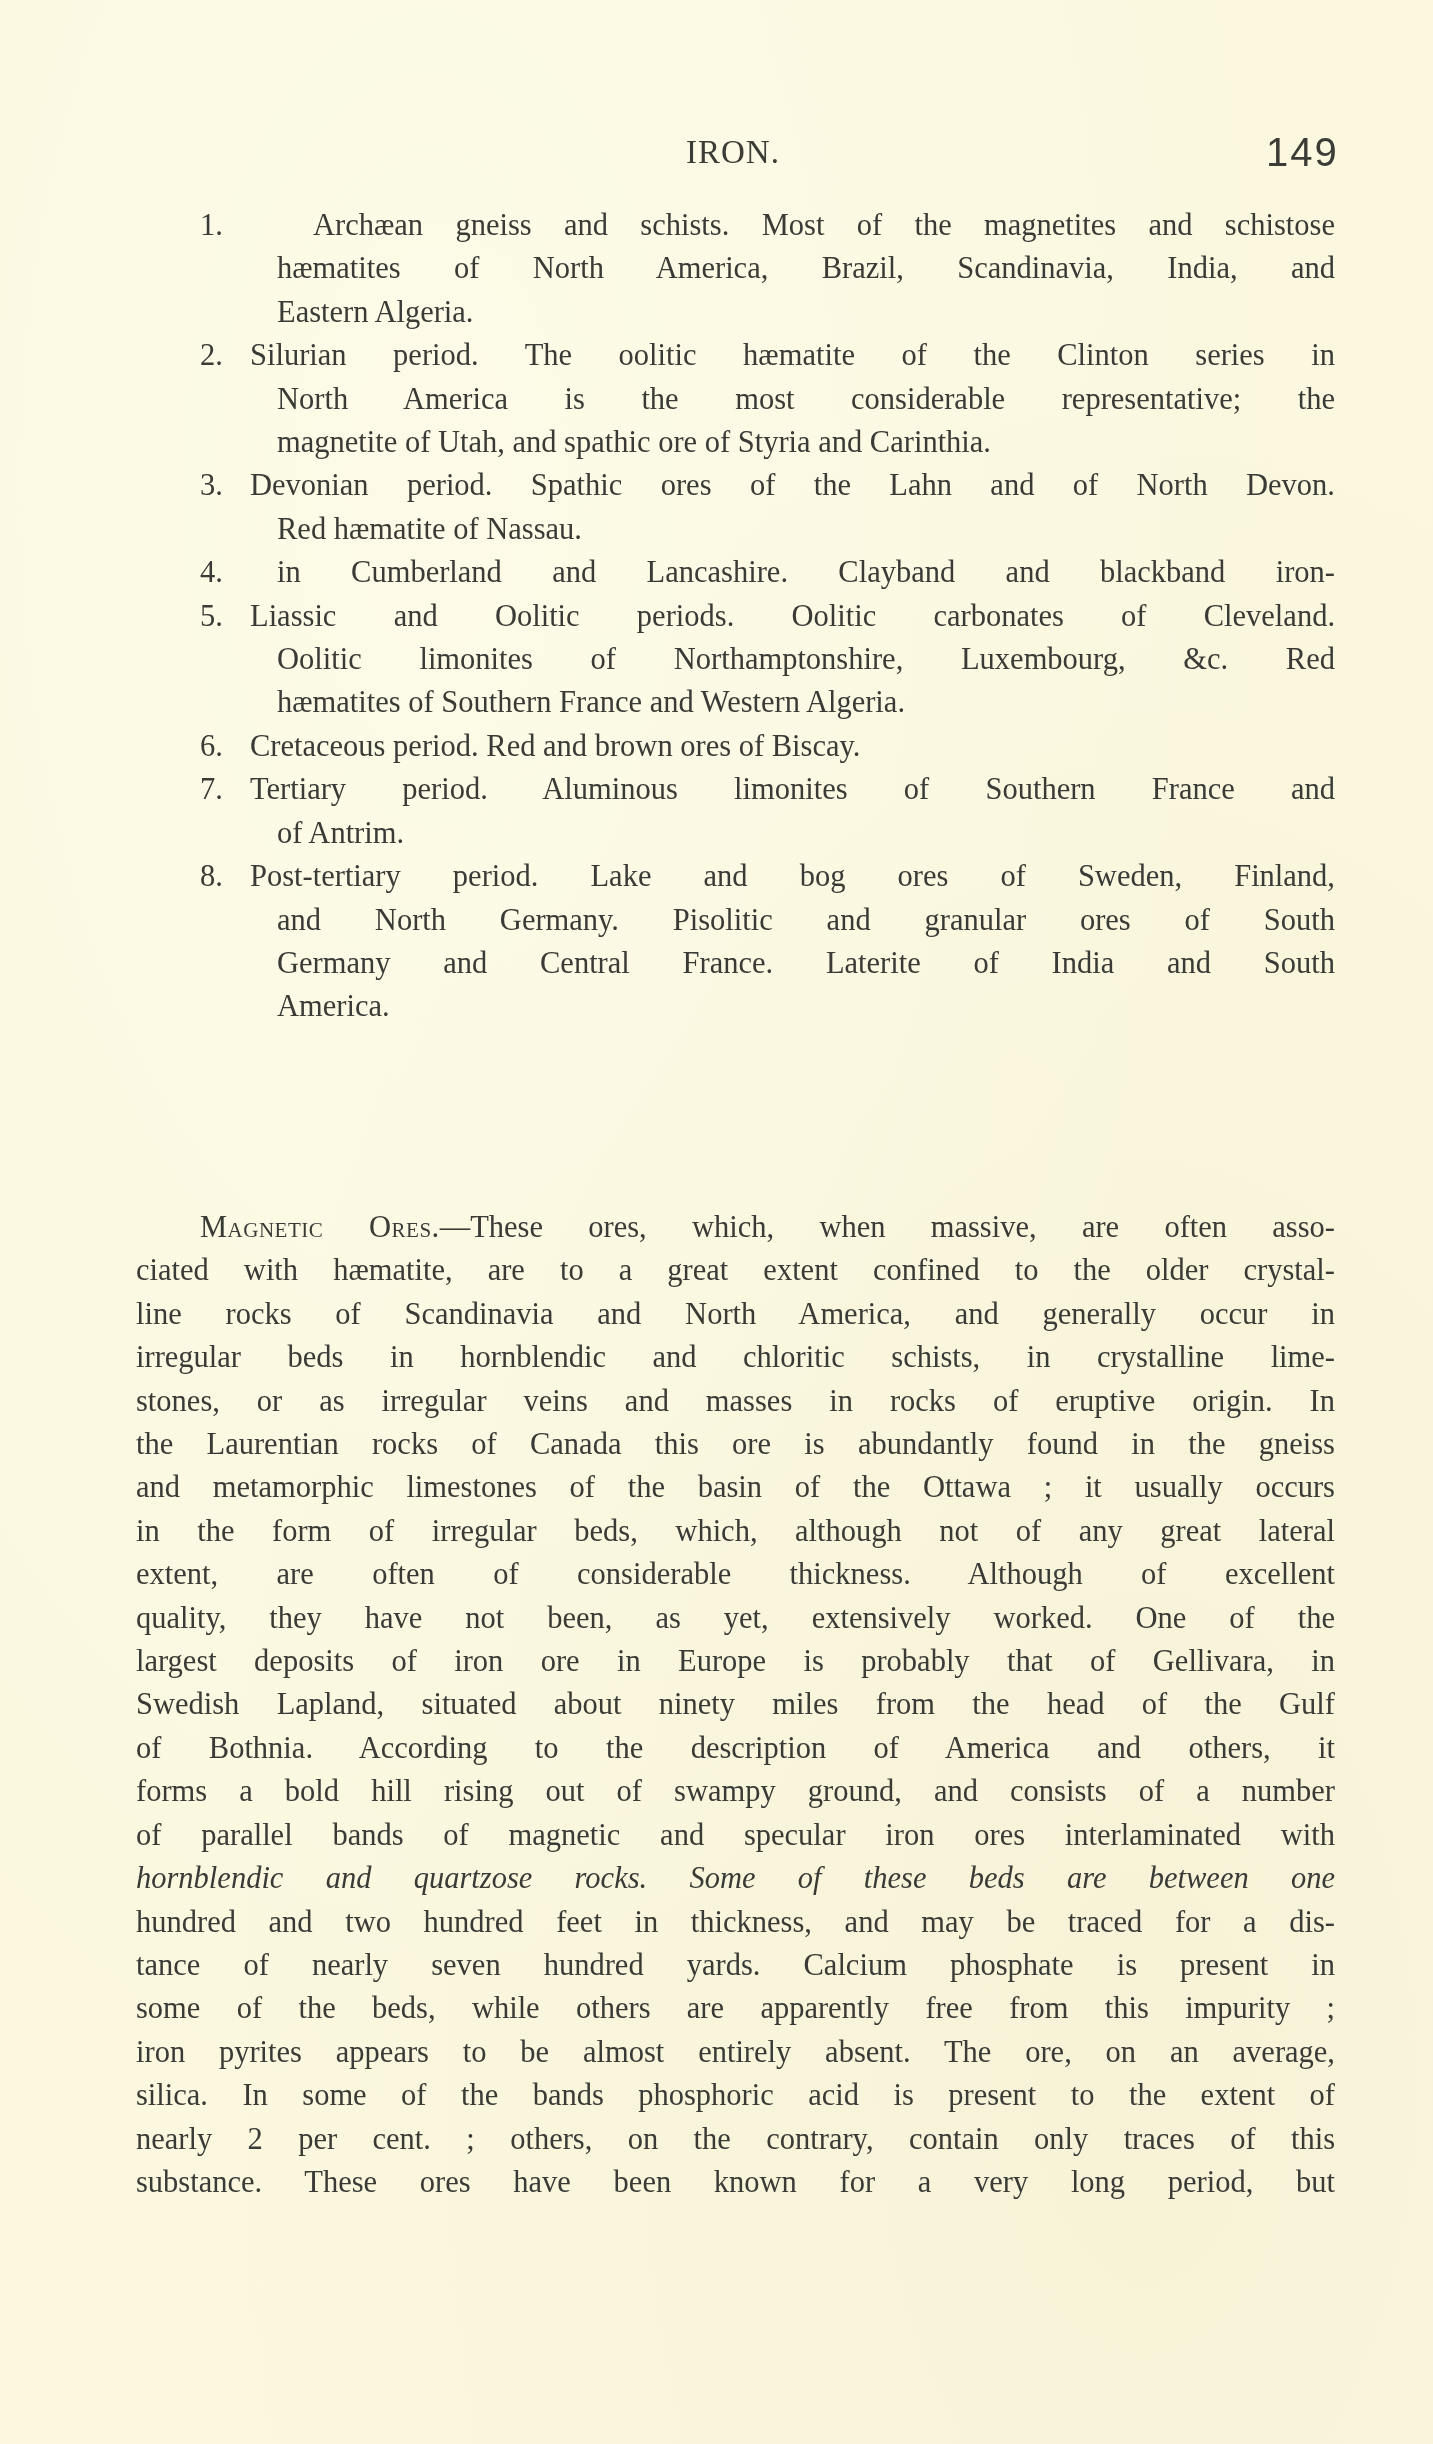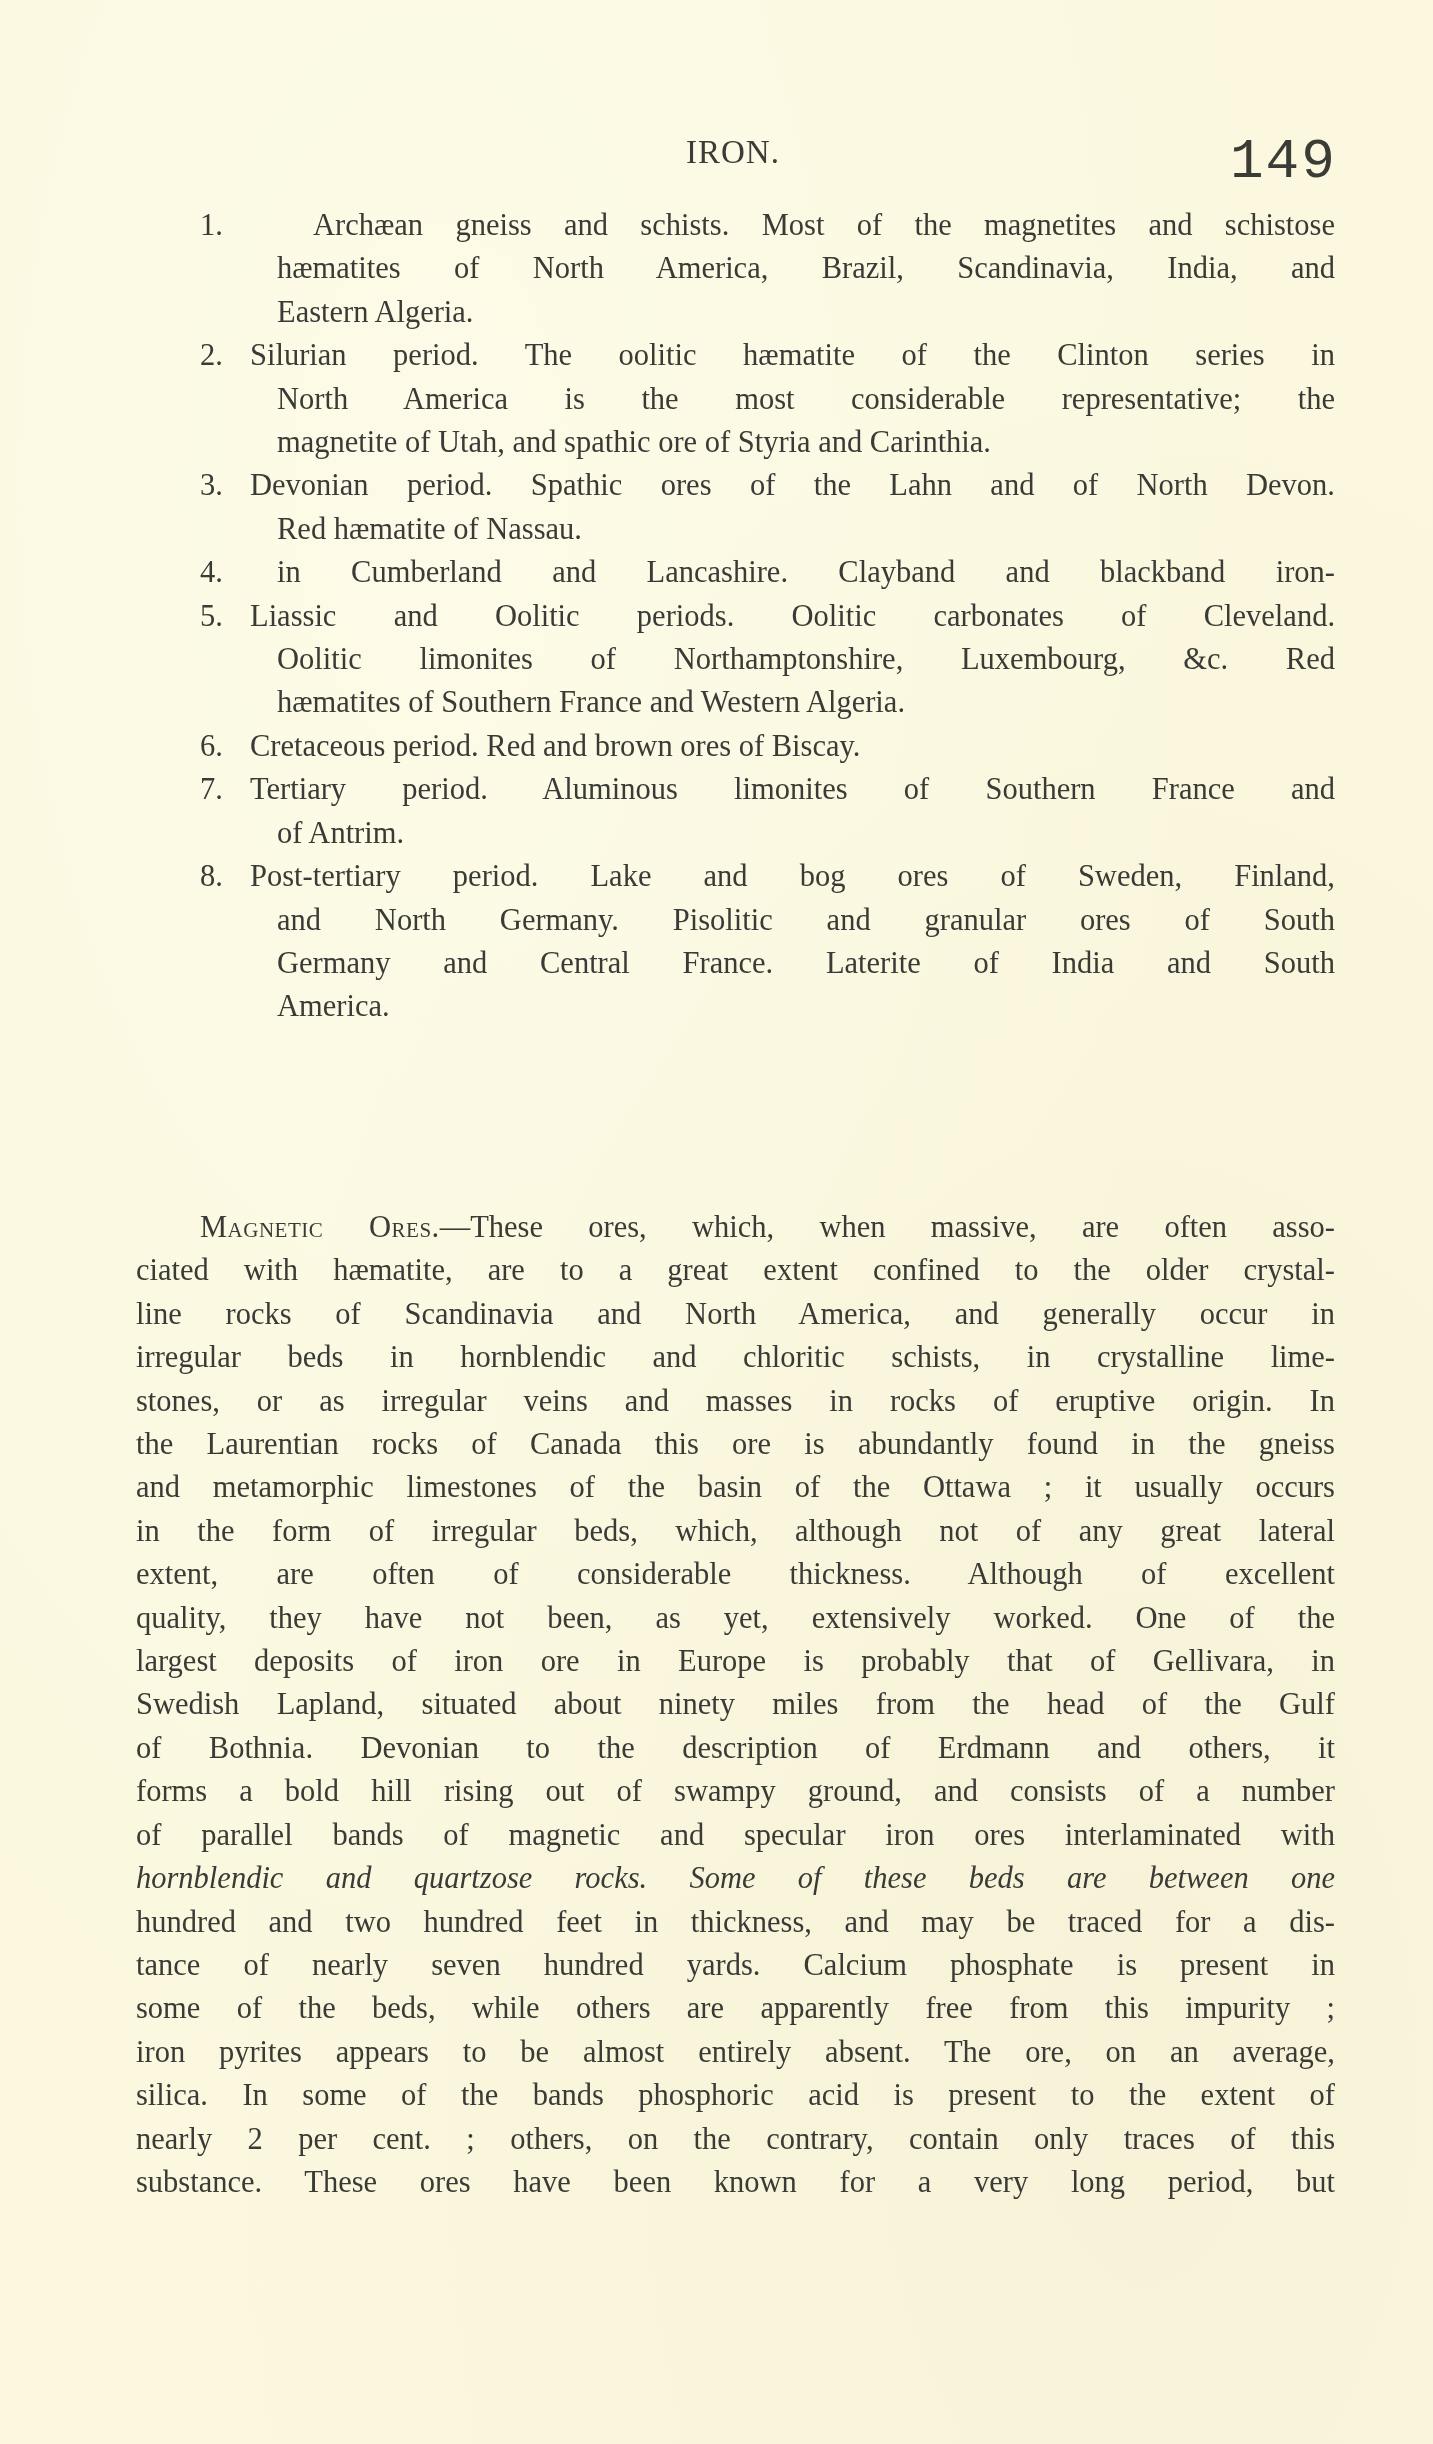--- a/index.html
+++ b/index.html
@@ -37,24 +37,24 @@
       position: absolute;
       left: 686px;
       top: 4px;
       font-family: "Liberation Serif", "DejaVu Serif", serif;
       font-size: 33px;
       letter-spacing: 1px;
       color: #3c3c37;
     }
     .page-number {
       position: absolute;
-      left: 1230px;
+      left: 1266px;
       top: 0px;
-      font-family: Liberation Mono, monospace;
-      font-size: 56px;
+      font-family: Liberation Sans, sans-serif;
+      font-size: 40px;
       color: #3c3c37;
       letter-spacing: 2px;
     }
 
     .list {
       position: absolute;
       left: 200px;
       top: 204px;
       width: 1135px;
       margin: 0;
@@ -202,21 +202,21 @@
     <span class="line" style="display: block;">line rocks of Scandinavia and North America, and generally occur in</span>
     <span class="line" style="display: block;">irregular beds in hornblendic and chloritic schists, in crystalline lime-</span>
     <span class="line" style="display: block;">stones, or as irregular veins and masses in rocks of eruptive origin.  In</span>
     <span class="line" style="display: block;">the Laurentian rocks of Canada this ore is abundantly found in the gneiss</span>
     <span class="line" style="display: block;">and metamorphic limestones of the basin of the Ottawa ; it usually occurs</span>
     <span class="line" style="display: block;">in the form of irregular beds, which, although not of any great lateral</span>
     <span class="line" style="display: block;">extent, are often of considerable thickness.  Although of excellent</span>
     <span class="line" style="display: block;">quality, they have not been, as yet, extensively worked.  One of the</span>
     <span class="line" style="display: block;">largest deposits of iron ore in Europe is probably that of Gellivara, in</span>
     <span class="line" style="display: block;">Swedish Lapland, situated about ninety miles from the head of the Gulf</span>
-    <span class="line" style="display: block;">of Bothnia.  Devonian to the description of Erdmann and others, it</span>
+    <span class="line" style="display: block;">of Bothnia.  According to the description of America and others, it</span>
     <span class="line" style="display: block;">forms a bold hill rising out of swampy ground, and consists of a number</span>
     <span class="line" style="display: block;">of parallel bands of magnetic and specular iron ores interlaminated with</span>
     <span class="line" style="display: block; font-style: italic;">hornblendic and quartzose rocks.  Some of these beds are between one</span>
     <span class="line" style="display: block;">hundred and two hundred feet in thickness, and may be traced for a dis-</span>
     <span class="line" style="display: block;">tance of nearly seven hundred yards.  Calcium phosphate is present in</span>
     <span class="line" style="display: block;">some of the beds, while others are apparently free from this impurity ;</span>
     <span class="line" style="display: block;">iron pyrites appears to be almost entirely absent.  The ore, on an average,</span>
     <span class="line" style="display: block;">silica.  In some of the bands phosphoric acid is present to the extent of</span>
     <span class="line" style="display: block;">nearly 2 per cent. ; others, on the contrary, contain only traces of this</span>
     <span class="line" style="display: block;">substance.  These ores have been known for a very long period, but</span>

